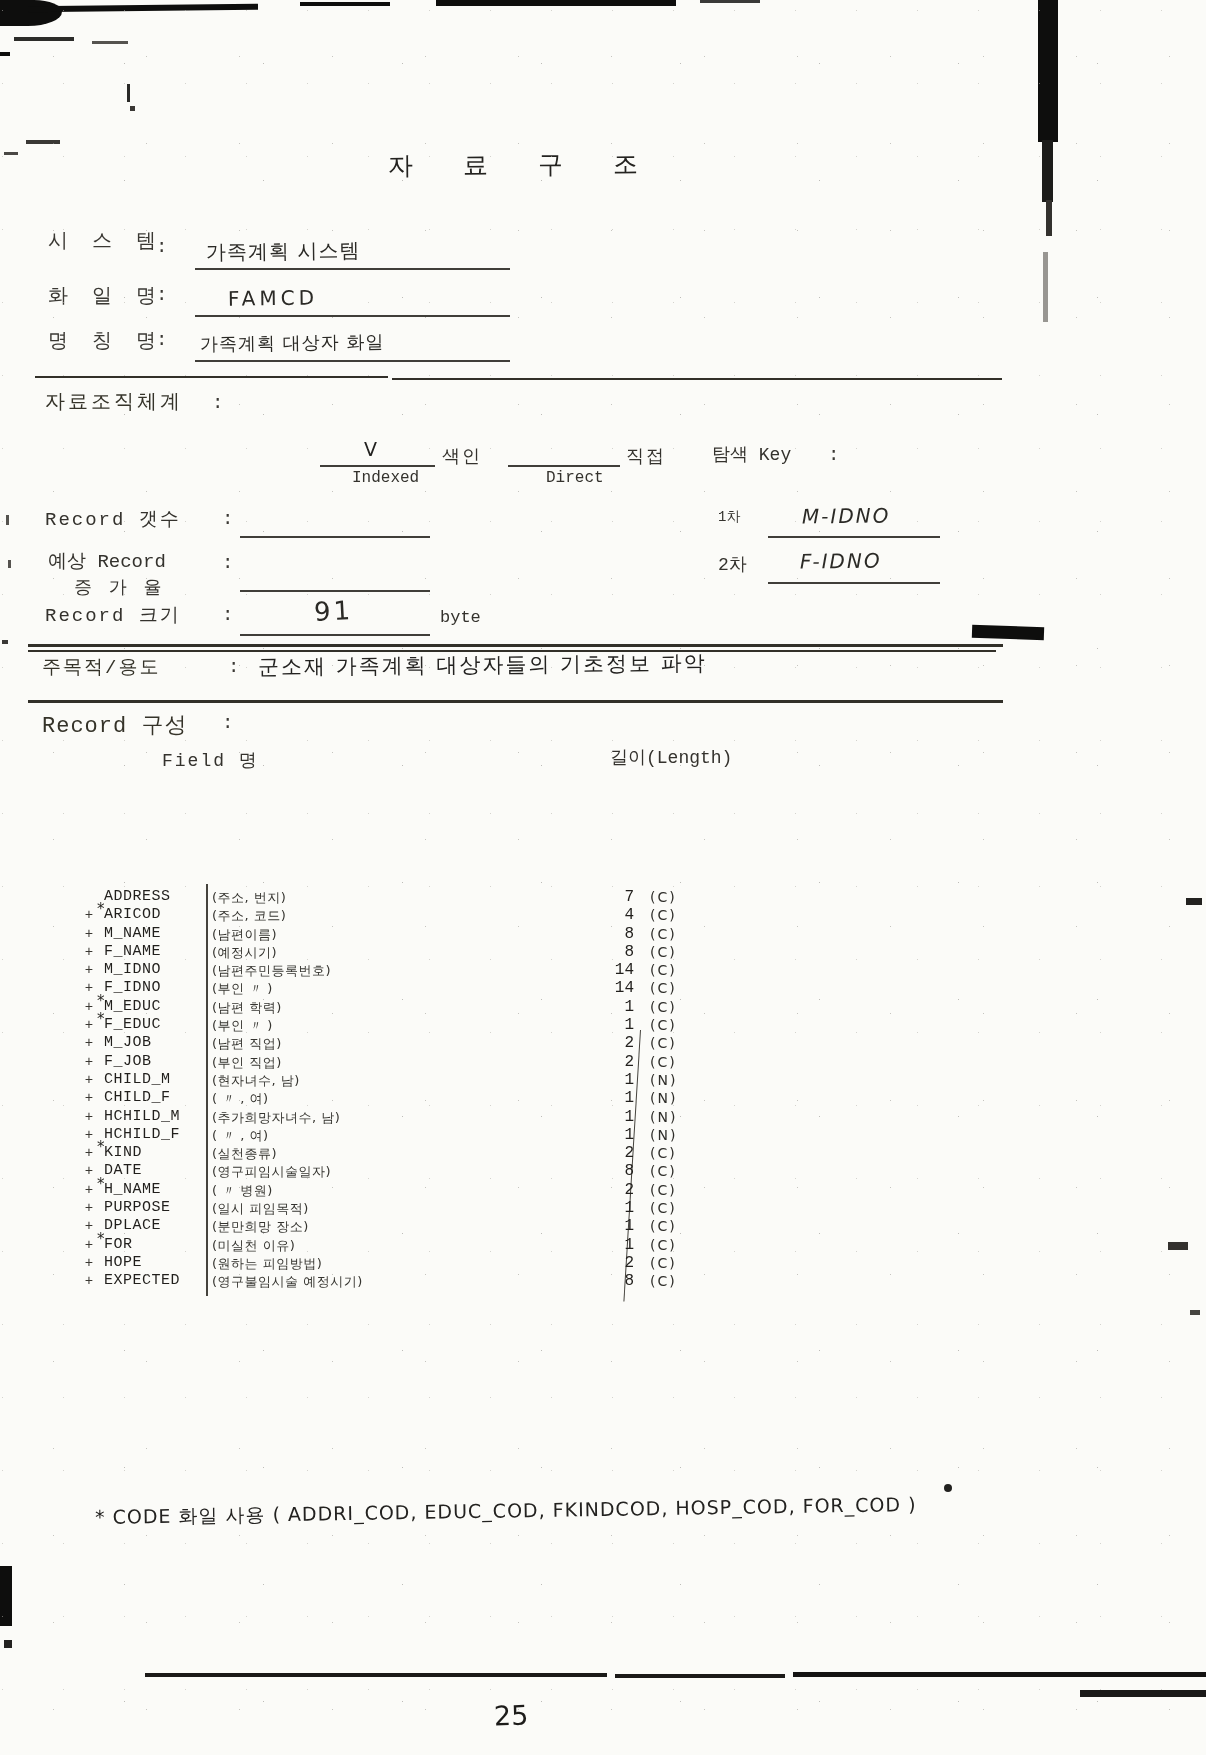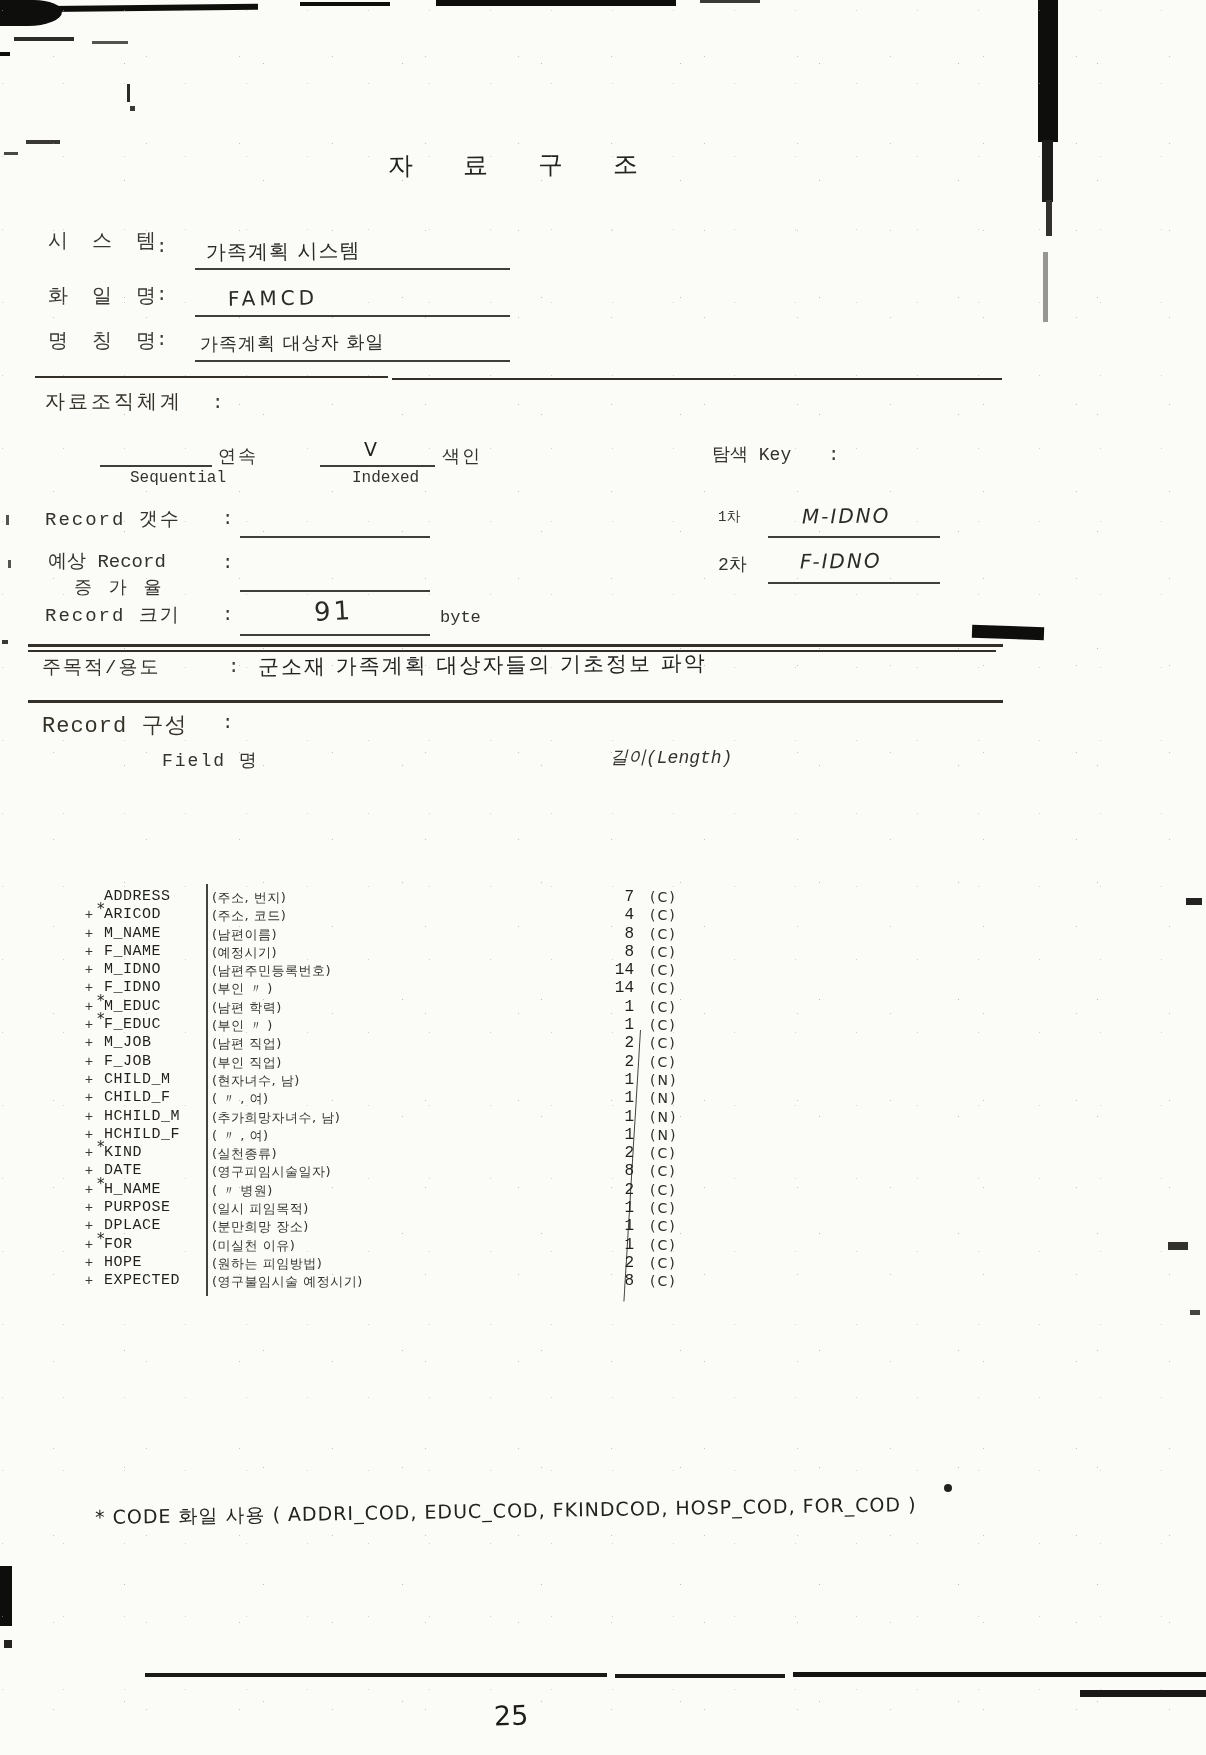--- a/index.html
+++ b/index.html
@@ -103,34 +103,34 @@
   <div class="abs hand hand-val" style="left:200px;top:331px;font-size:18px;">가족계획 대상자 화일</div>
 
   <div class="hr" style="left:35px;top:376px;width:353px;height:2px;"></div>
   <div class="hr" style="left:392px;top:378px;width:610px;height:2px;"></div>
 
   <div class="abs typed sec-label" style="left:45px;top:388px;font-size:20px;">
     <span>자료조직체계</span>
     <span class="colon" style="margin-left:14px;">:</span>
   </div>
 
-  <div class="abs" style="left:100px;top:438px;width:190px;height:55px;">
-    <div class="abs hand" style="left:44px;top:0;font-size:18px;"></div>
-    <div class="ul" style="left:0;top:27px;width:112px;"></div>
-    <div class="abs typed kor-opt" style="left:118px;top:6px;">연속</div>
-    <div class="abs typed eng" style="left:30px;top:31px;">Sequential</div>
-  </div>
 
   <div class="abs" style="left:320px;top:438px;width:190px;height:55px;">
     <div class="abs hand" style="left:44px;top:0;font-size:19px;color:#232220;">V</div>
     <div class="ul" style="left:0;top:27px;width:115px;"></div>
     <div class="abs typed kor-opt" style="left:122px;top:6px;">색인</div>
     <div class="abs typed eng" style="left:32px;top:31px;text-align:right;">Indexed</div>
   </div>
 
+  <div class="abs" style="left:508px;top:438px;width:190px;height:55px;">
+    <div class="abs hand" style="left:44px;top:0;font-size:18px;"></div>
+    <div class="ul" style="left:0;top:27px;width:112px;"></div>
+    <div class="abs typed kor-opt" style="left:118px;top:6px;">직접</div>
+    <div class="abs typed eng" style="left:38px;top:31px;">Direct</div>
+  </div>
 
   <div class="abs typed" style="left:712px;top:442px;font-size:18px;">
     <span>탐색 Key</span>
     <span class="colon" style="margin-left:26px;">:</span>
   </div>
 
   <div class="abs typed" style="left:45px;top:506px;font-size:19px;letter-spacing:2px;">Record 갯수</div>
   <div class="abs typed colon" style="left:222px;top:508px;">:</div>
   <div class="ul" style="left:240px;top:536px;width:190px;"></div>
   <div class="abs hand hand-val" style="left:260px;top:508px;"></div>
@@ -161,21 +161,21 @@
   <div class="abs typed sec-label" style="left:42px;top:654px;font-size:19px;letter-spacing:2px;">주목적/용도</div>
   <div class="abs typed colon" style="left:228px;top:656px;">:</div>
   <div class="abs hand" style="left:258px;top:650px;width:660px;font-size:21px;letter-spacing:2px;transform:rotate(-.5deg);color:#232220;">군소재  가족계획  대상자들의   기초정보 파악</div>
 
   <div class="hr" style="left:28px;top:700px;width:975px;height:2.5px;"></div>
 
   <div class="abs typed sec-label" style="left:42px;top:710px;font-size:22px;letter-spacing:1px;">Record 구성</div>
   <div class="abs typed colon" style="left:222px;top:712px;">:</div>
 
   <div class="abs typed" style="left:162px;top:748px;font-size:18px;letter-spacing:2px;">Field 명</div>
-  <div class="abs typed" style="left:610px;top:745px;font-size:18px;font-style:italic;">길이(Length)</div>
+  <div class="abs typed" style="left:610px;top:745px;font-size:18px;">길이(Length)</div>
 
   <div class="vline" style="left:206px;top:884px;height:412px;"></div>
   <div class="vline" style="left:640px;top:1030px;height:272px;width:1.2px;transform:rotate(3.5deg);transform-origin:top;"></div>
 
   <div class="abs" style="left:60px;top:888px;width:710px;">
       <div class="frow">
       <span class="fprefix typed"></span>
       <span class="fstar hand"></span>
       <span class="fname typed">ADDRESS</span>
       <span class="fdesc hand">(주소, 번지)</span>

